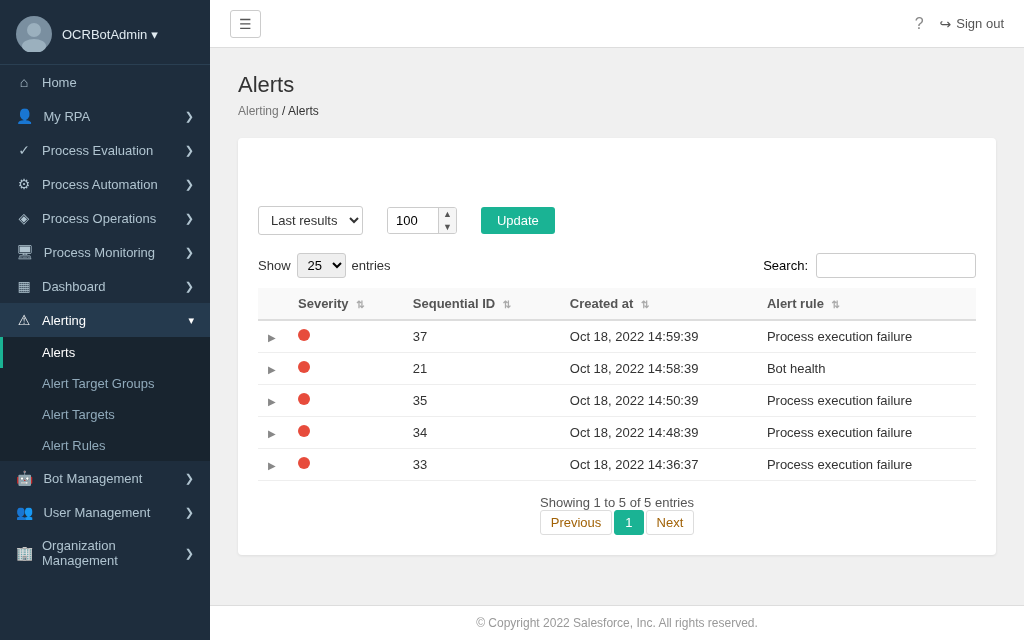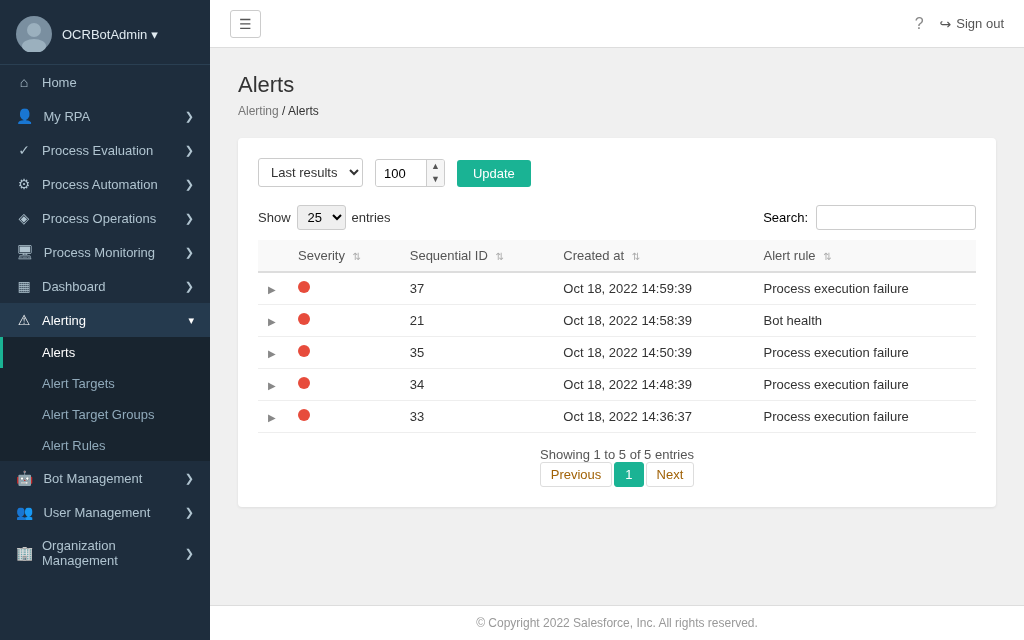--- a/index.html
+++ b/index.html
@@ -104,23 +104,24 @@
     .card {
       background: #fff;
       border-radius: 4px;
       padding: 20px;
       box-shadow: 0 1px 3px rgba(0,0,0,0.08);
     }
 
     
     .filter-row {
       display: flex;
-      align-items: flex-end;
-      gap: 12px;
+      align-items: center;
+      gap: 24px;
       margin-bottom: 18px;
+      margin-top: 48px;
     }
     .filter-select {
       border: 1px solid #ccc;
       padding: 5px 8px;
       border-radius: 3px;
       font-size: 13px;
       background: #fff;
       color: #333;
     }
     .number-input-group {
@@ -187,21 +188,21 @@
     }
 
     
     .data-table { width: 100%; border-collapse: collapse; font-size: 13px; }
     .data-table th {
       background: #f9f9f9;
       border-bottom: 2px solid #ddd;
       padding: 8px 10px;
       text-align: left;
       color: #555;
-      font-weight: 400;
+      font-weight: 700;
       white-space: nowrap;
     }
     .data-table th .sort-icon { color: #aaa; font-size: 10px; margin-left: 4px; }
     .data-table td { padding: 8px 10px; border-bottom: 1px solid #eee; color: #333; }
     .expand-btn { background: none; border: none; cursor: pointer; color: #888; font-size: 10px; }
     .severity-dot { width: 12px; height: 12px; border-radius: 50%; background: #e74c3c; display: inline-block; }
 
     
     .table-footer {
       display: flex;
@@ -288,24 +289,24 @@
     <div class="nav-item alerting-active">
       <span class="nav-icon">⚠</span>
       <span>Alerting</span>
       <span class="chevron">▾</span>
     </div>
     <div class="nav-sub">
       <div class="nav-sub-item active">
         <span>Alerts</span>
       </div>
       <div class="nav-sub-item">
+        <span>Alert Target Groups</span>
+      </div>
+      <div class="nav-sub-item">
         <span>Alert Targets</span>
-      </div>
-      <div class="nav-sub-item">
-        <span>Alert Target Groups</span>
       </div>
       <div class="nav-sub-item">
         <span>Alert Rules</span>
       </div>
     </div>
     <div class="nav-item">
       <span class="nav-icon">🤖</span>
       <span>Bot Management</span>
       <span class="chevron">❯</span>
     </div>

